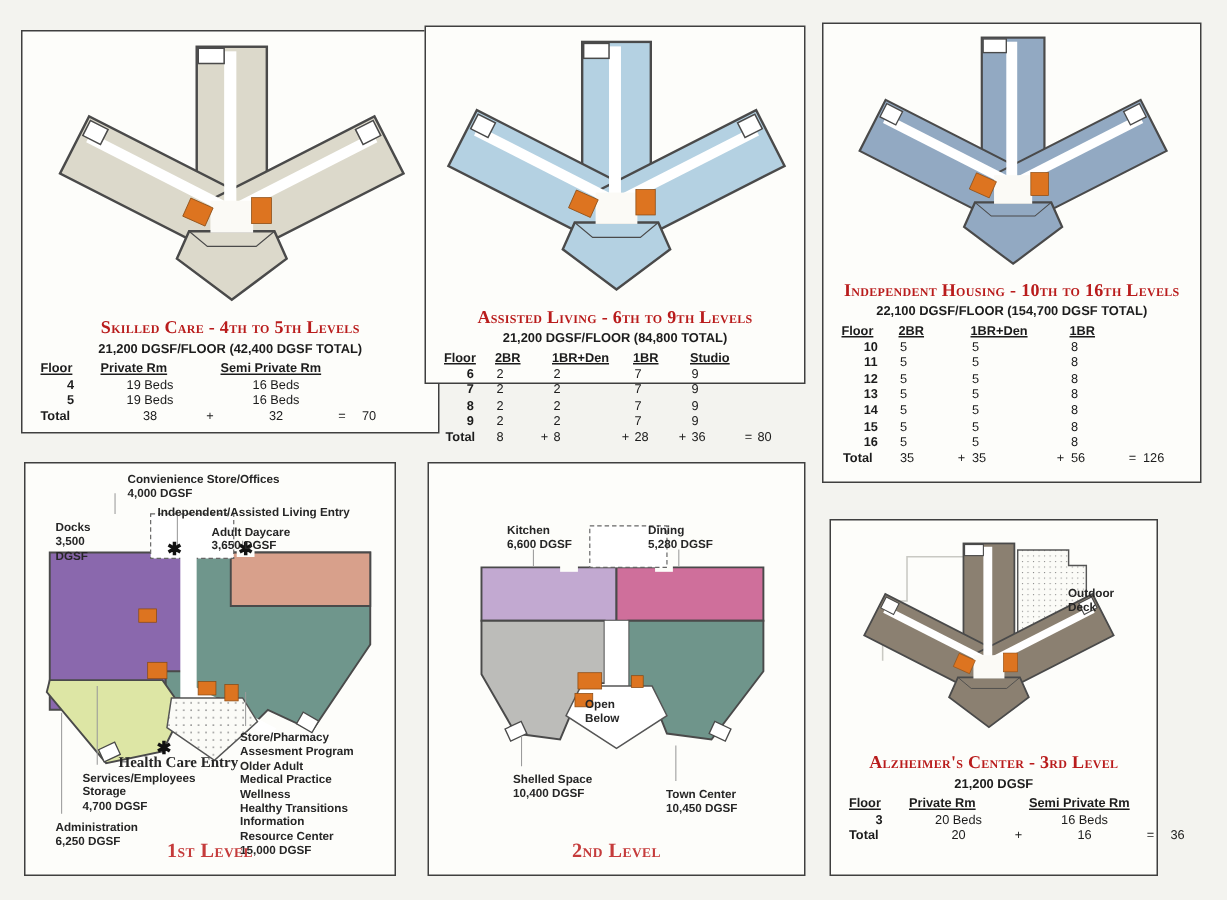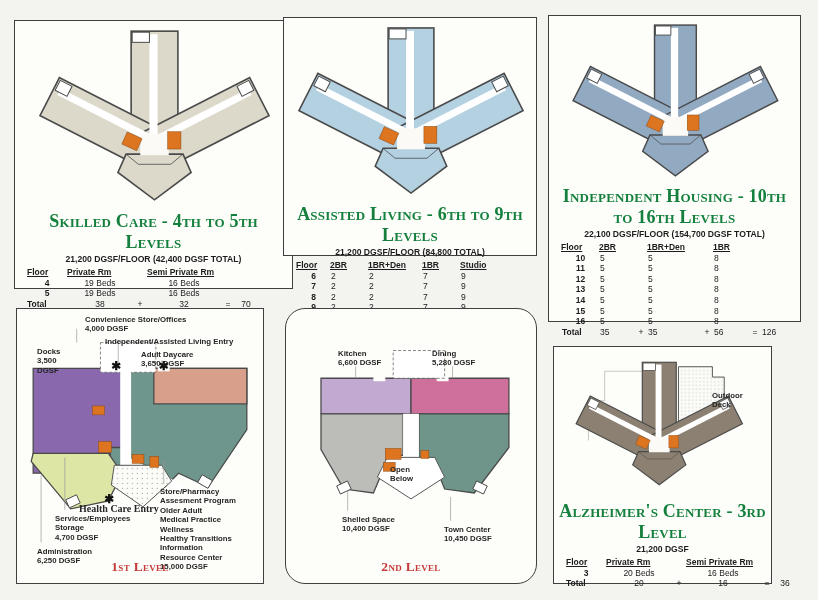--- a/index.html
+++ b/index.html
@@ -1,21 +1,21 @@
 <!DOCTYPE html>
 <html><head>
 <meta charset="utf-8">
 <style>
   html,body{margin:0;padding:0;background:#e9e9e5;}
   .page{position:relative;width:818px;height:600px;background:#f3f3ef;
         font-family:"Liberation Sans",sans-serif;overflow:hidden;}
   .panel{position:absolute;background:#fdfdfa;border:1.5px solid #3f3f3f;box-sizing:border-box;}
   .plan-svg{display:block;width:100%;}
   .ptitle{margin:2px 4px 0;font-family:"Liberation Serif",serif;font-variant:small-caps;
-          font-weight:bold;font-size:18px;color:#15803d;text-align:center;letter-spacing:.2px;}
+          font-weight:bold;font-size:12px;color:#b91c1c;text-align:center;letter-spacing:.2px;}
   .psub{margin:1px 0 3px;font-size:8.6px;font-weight:bold;color:#1c1c1c;text-align:center;}
   .ptable{display:grid;margin-left:12px;font-size:8.5px;line-height:10.6px;color:#1c1c1c;}
   .cell{white-space:nowrap;}
   .th{font-weight:bold;text-decoration:underline;text-align:left;}
   .td,.tt{text-align:center;}
   .left-t .td,.left-t .tt{text-align:left;padding-left:1px;}
   .fl{text-align:center !important;font-weight:bold;}
   .lab{font-weight:bold;text-align:left !important;}
   .op{text-align:center !important;padding-left:0 !important;}
   .overlay-svg{position:absolute;left:0;top:0;width:100%;height:100%;}
@@ -349,21 +349,21 @@
 Older Adult
 Medical Practice
 Wellness
 Healthy Transitions
 Information
 Resource Center
 15,000 DGSF</div>
     <div class="lvl-title" style="bottom:8px;">1st Level</div>
   </section>
 
-  <section class="panel" style="left:285px;top:308px;width:252px;height:276px;border-radius:20px;">
+  <section class="panel" style="left:285px;top:308px;width:252px;height:276px;">
     <svg class="overlay-svg" viewBox="0 0 252 277">
       <g stroke="#4a4a4a" stroke-width="1.3">
         <polygon points="35,70 126,70 126,106 35,106" fill="#c2a9d1"></polygon>
         <polygon points="126,70 225,70 225,106 126,106" fill="#cf6f9b"></polygon>
         <polygon points="35,106 118,106 118,148 104,148 88,186 58,182 35,142" fill="#bcbcb9"></polygon>
         <polygon points="134,106 225,106 225,140 190,186 160,182 148,152 134,152" fill="#6f958b"></polygon>
       </g>
       <rect x="88" y="66" width="12" height="7" fill="#fdfdfa"></rect>
       <rect x="152" y="66" width="12" height="7" fill="#fdfdfa"></rect>
       <rect x="108" y="42" width="52" height="28" fill="#ffffff" stroke="#666" stroke-width="0.8" stroke-dasharray="3,2"></rect>

